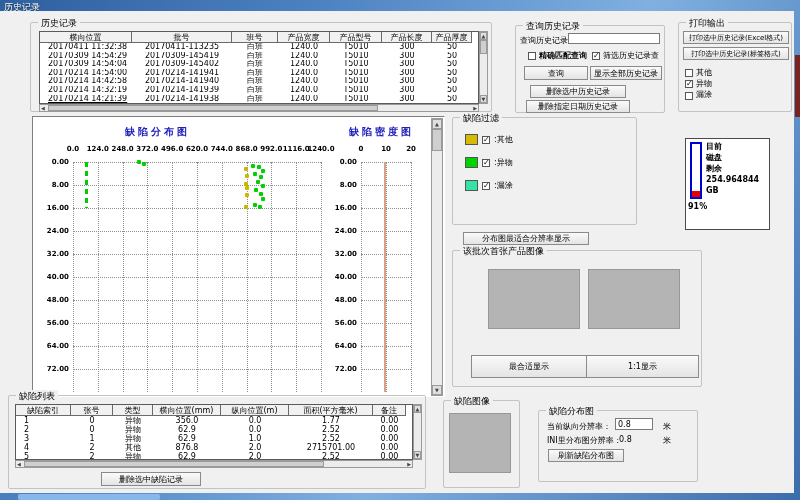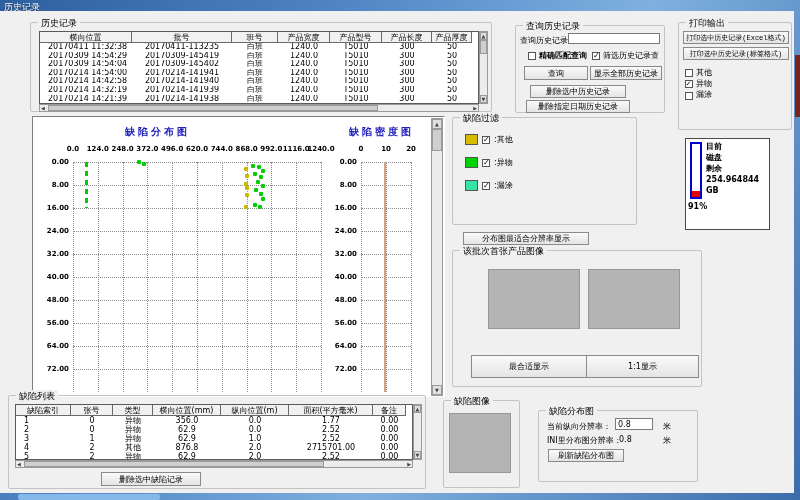--- a/index.html
+++ b/index.html
@@ -136,21 +136,21 @@
           <div class="trow">
             <div class="tc first" style="width: 92px;">20170214 14:32:19</div>
             <div class="tc" style="width: 100px;">20170214-141939</div>
             <div class="tc" style="width: 46px;">白班</div>
             <div class="tc" style="width: 52px;">1240.0</div>
             <div class="tc" style="width: 52px;">T5010</div>
             <div class="tc" style="width: 50px;">300</div>
             <div class="tc" style="width: 40px;">50</div>
           </div>
           <div class="trow">
-            <div class="tc first" style="width: 92px;">20170214 14:21:39</div>
+            <div class="tc first" style="width: 92px; text-decoration: underline;">20170214 14:21:39</div>
             <div class="tc" style="width: 100px;">20170214-141938</div>
             <div class="tc" style="width: 46px;">白班</div>
             <div class="tc" style="width: 52px;">1240.0</div>
             <div class="tc" style="width: 52px;">T5010</div>
             <div class="tc" style="width: 50px;">300</div>
             <div class="tc" style="width: 40px;">50</div>
           </div>
         </div>
       <div class="sbar" style="left:448px;top:8px;width:9px;height:73px;">
         <div class="sb-arr" style="top:0;">▲</div>
@@ -175,21 +175,21 @@
       <div class="cb" style="left:76px;top:24px;">
         <span class="cbx on"></span>
         <span>筛选历史记录查</span>
       </div>
       <div class="btn" style="left:8px;top:40px;width:64px;height:14px;">查询</div>
       <div class="btn" style="left:74px;top:40px;width:72px;height:14px;">显示全部历史记录</div>
       <div class="btn" style="left:14px;top:59px;width:96px;height:13px;">删除选中历史记录</div>
       <div class="btn" style="left:10px;top:74px;width:104px;height:13px;">删除指定日期历史记录</div>
     </div>
 
-    <div class="grp" style="left:678px;top:11px;width:114px;height:108px;font-family:Liberation Mono, monospace;">
+    <div class="grp" style="left:678px;top:11px;width:114px;height:90px;">
       <div class="grp-title">打印输出</div>
       <div class="btn" style="left:4px;top:8px;width:106px;height:13px;font-size:7px;">打印选中历史记录(Excel格式)</div>
       <div class="btn" style="left:4px;top:24px;width:106px;height:13px;font-size:7px;">打印选中历史记录(标签格式)</div>
       <div id="print-checks">
           <div class="cb" style="left: 6px; top: 44px;">
             <div class="cbx"></div>
             <div>其他</div>
           </div>
           <div class="cb" style="left: 6px; top: 55px;">
             <div class="cbx on"></div>

